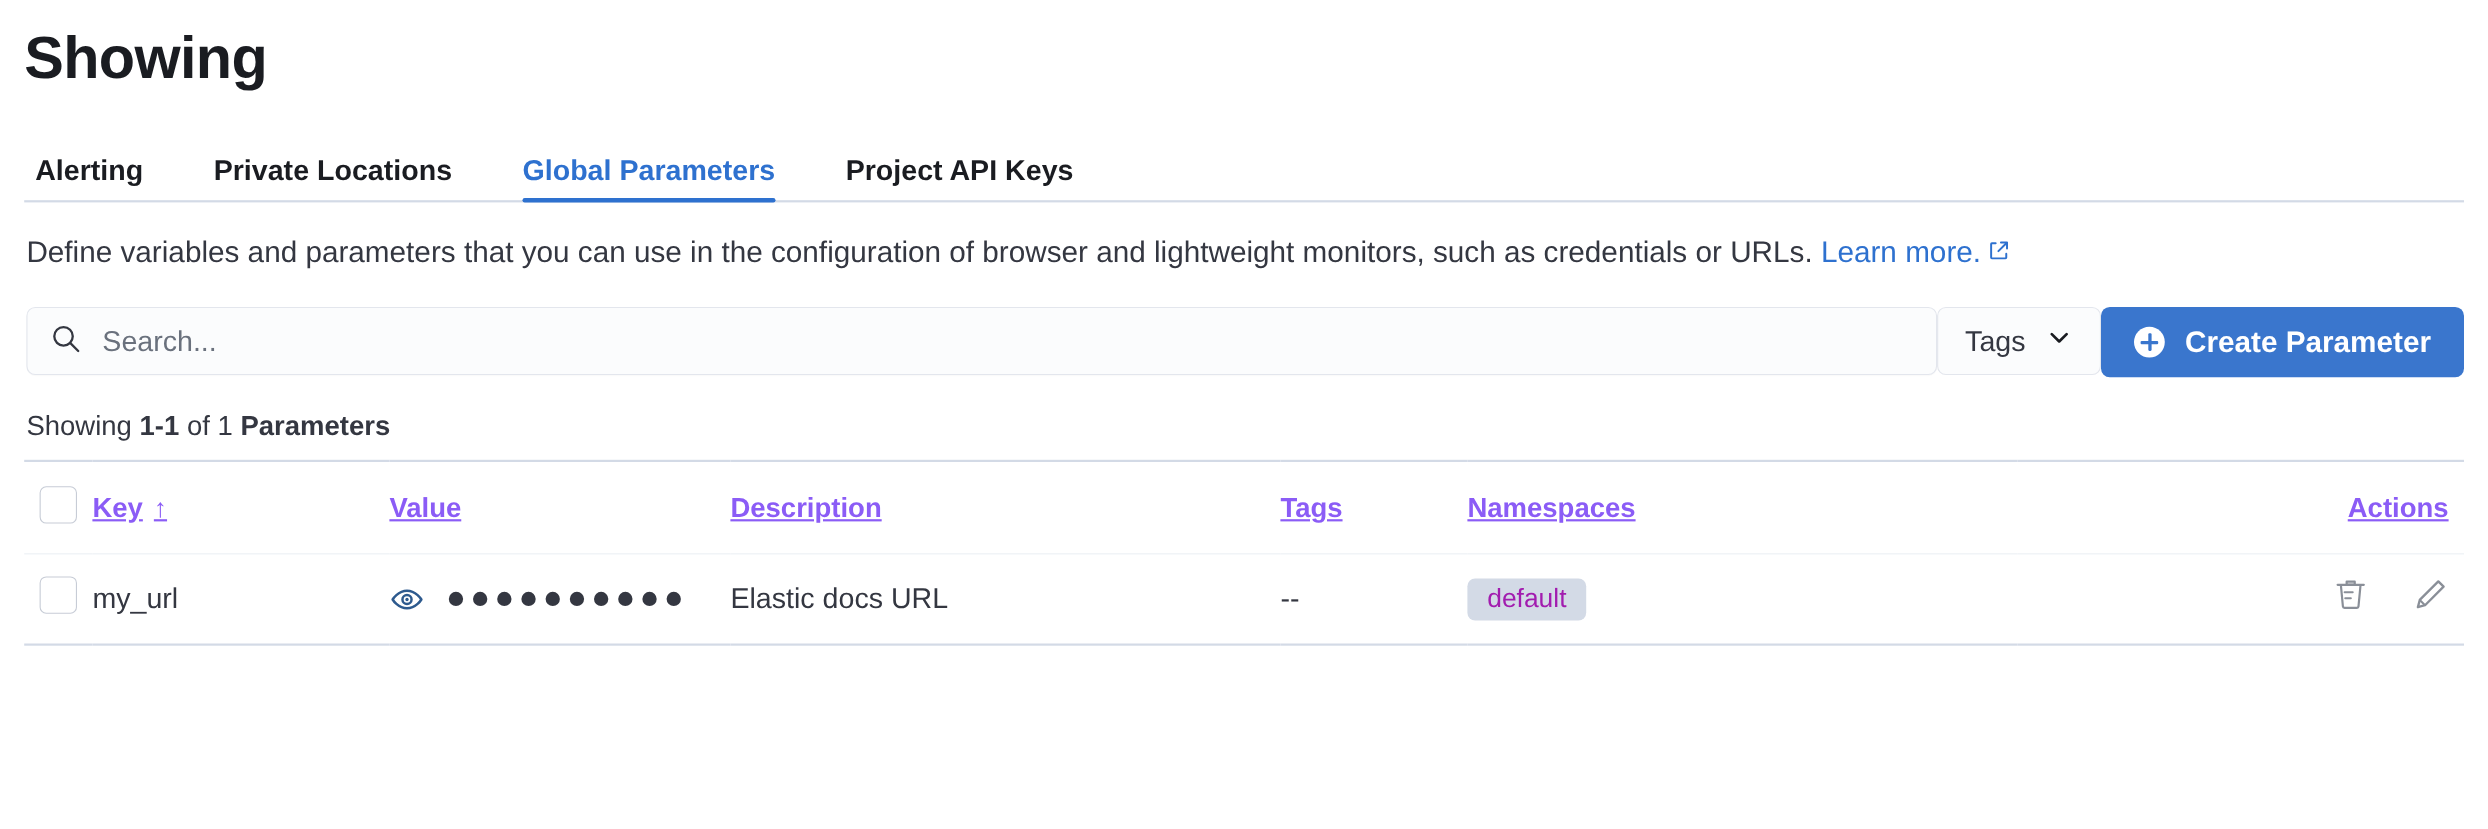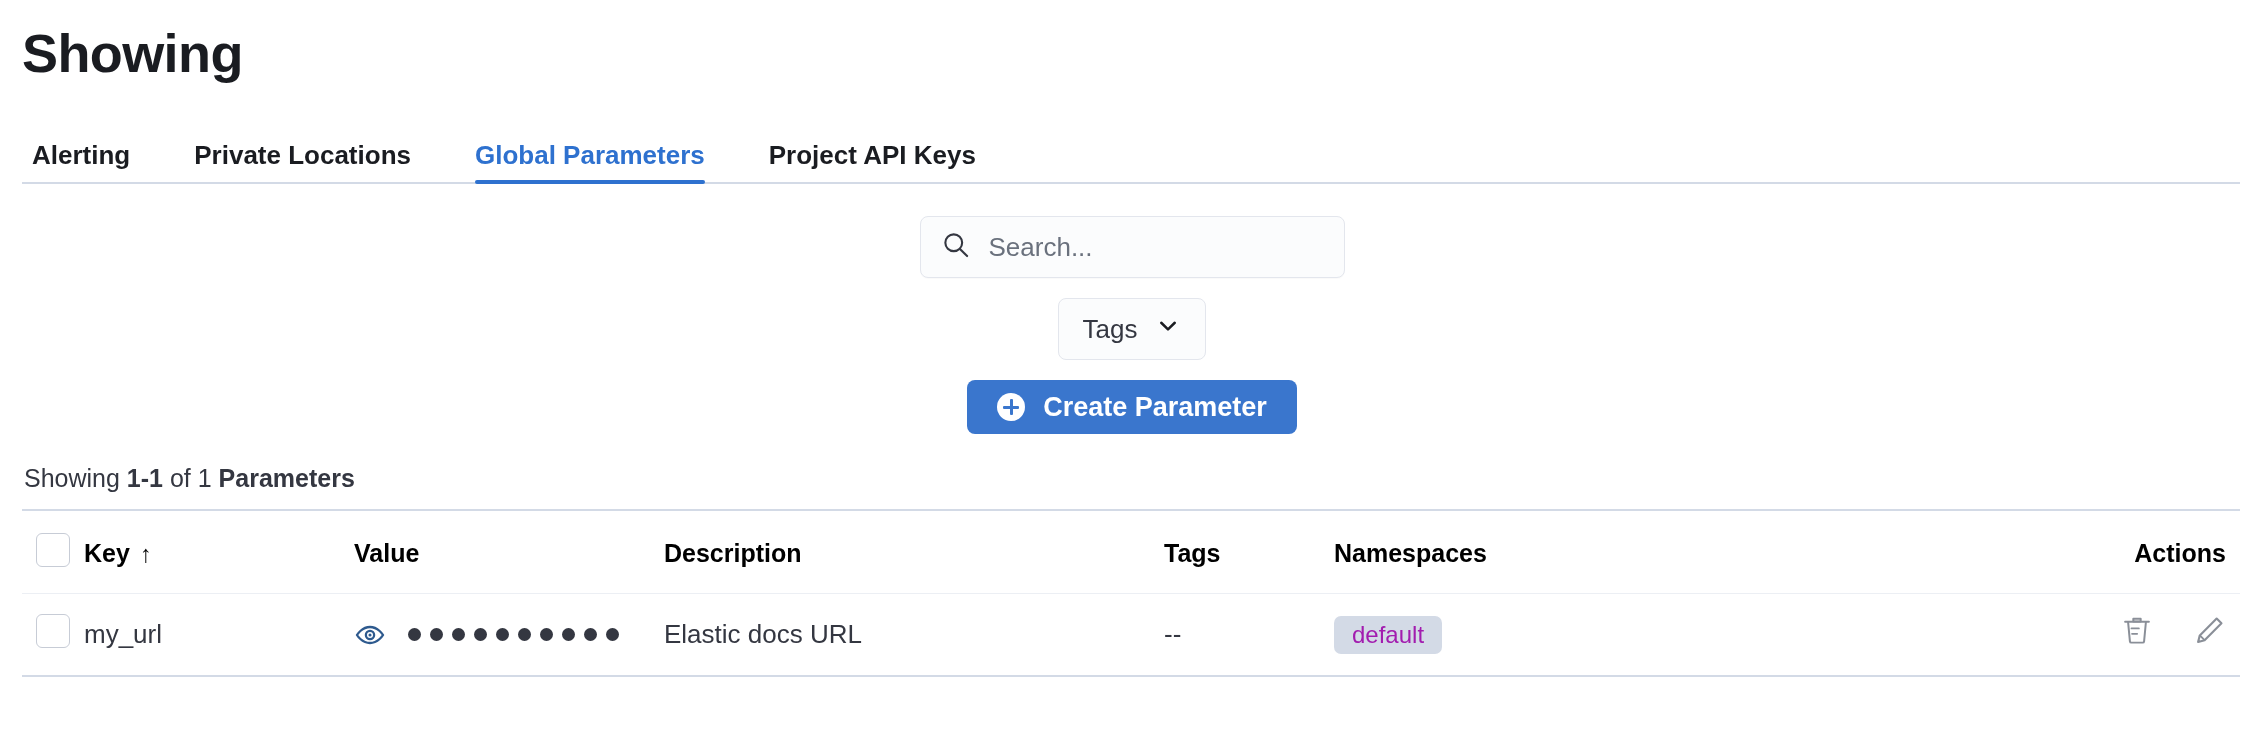--- a/index.html
+++ b/index.html
@@ -77,25 +77,22 @@
   }
   .ext-icon {
     display: inline-block;
     vertical-align: -1px;
     margin-left: 5px;
   }
 
   
   .controls {
     display: flex;
-    align-items: center;
-    gap: 20px;
     margin-top: 32px;
     padding-left: 2px;
-    flex-direction: column;
   }
   .search-box {
     flex: 1 1 auto;
     height: 62px;
     background: #fbfcfd;
     border: 1px solid #e3e6ed;
     border-radius: 8px;
     display: flex;
     align-items: center;
     gap: 18px;
@@ -124,21 +121,21 @@
     justify-content: center;
     gap: 18px;
     padding: 0 24px;
     font-size: 26px;
     font-weight: 400;
     color: #343741;
     cursor: pointer;
   }
 
   .create-btn {
-    height: 54px;
+    height: 64px;
     background: #3a76cd;
     border: 0;
     border-radius: 8px;
     display: flex;
     align-items: center;
     gap: 18px;
     padding: 0 30px;
     font-size: 27px;
     font-weight: 700;
     color: #ffffff;
@@ -175,23 +172,24 @@
   .table {
     margin-top: 16px;
     width: 100%;
     border-collapse: collapse;
   }
   .table thead tr { border-top: 2px solid #d3dae6; border-bottom: 1px solid #eceff4; }
   .table th {
     text-align: left;
     font-size: 25px;
     font-weight: 700;
-    color: #000000;
+    color: #8b5cf6;
     padding: 22px 0 20px 0;
     white-space: nowrap;
+    text-decoration: underline;
   }
   .table tbody tr { border-bottom: 2px solid #d3dae6; }
   .table td {
     font-size: 26px;
     color: #343741;
     padding: 20px 0 20px 0;
     vertical-align: middle;
   }
   .col-check  { width: 62px; padding-left: 14px !important; }
   .col-key    { width: 270px; }
@@ -242,20 +240,27 @@
 
   <h1 class="page-title">Showing</h1>
 
   <nav class="tabs">
     <div class="tab">Alerting</div>
     <div class="tab">Private Locations</div>
     <div class="tab active">Global Parameters</div>
     <div class="tab">Project API Keys</div>
   </nav>
 
+  <p class="description">
+    <span>Define variables and parameters that you can use in the configuration of browser and lightweight monitors, such as credentials or URLs. </span><a class="link">Learn more.</a><span class="ext-icon"><svg width="22" height="22" viewBox="0 0 16 16" fill="none">
+          <path d="M6 3H3.5A.5.5 0 0 0 3 3.5v9a.5.5 0 0 0 .5.5h9a.5.5 0 0 0 .5-.5V10" stroke="#2e71cf" stroke-width="1.3" stroke-linecap="round"></path>
+          <path d="M9.5 2.5H13.5V6.5" stroke="#2e71cf" stroke-width="1.3" stroke-linecap="round" stroke-linejoin="round"></path>
+          <path d="M13.2 2.8L7.8 8.2" stroke="#2e71cf" stroke-width="1.3" stroke-linecap="round"></path>
+        </svg></span>
+  </p>
 
   <div class="controls">
     <div class="search-box">
       <span>
         <svg width="30" height="30" viewBox="0 0 20 20" fill="none">
           <circle cx="8.5" cy="8.5" r="5.6" stroke="#343741" stroke-width="1.4"></circle>
           <path d="M12.8 12.8L17.4 17.4" stroke="#343741" stroke-width="1.4" stroke-linecap="round"></path>
         </svg>
       </span>
       <input type="text" placeholder="Search..." style="">

